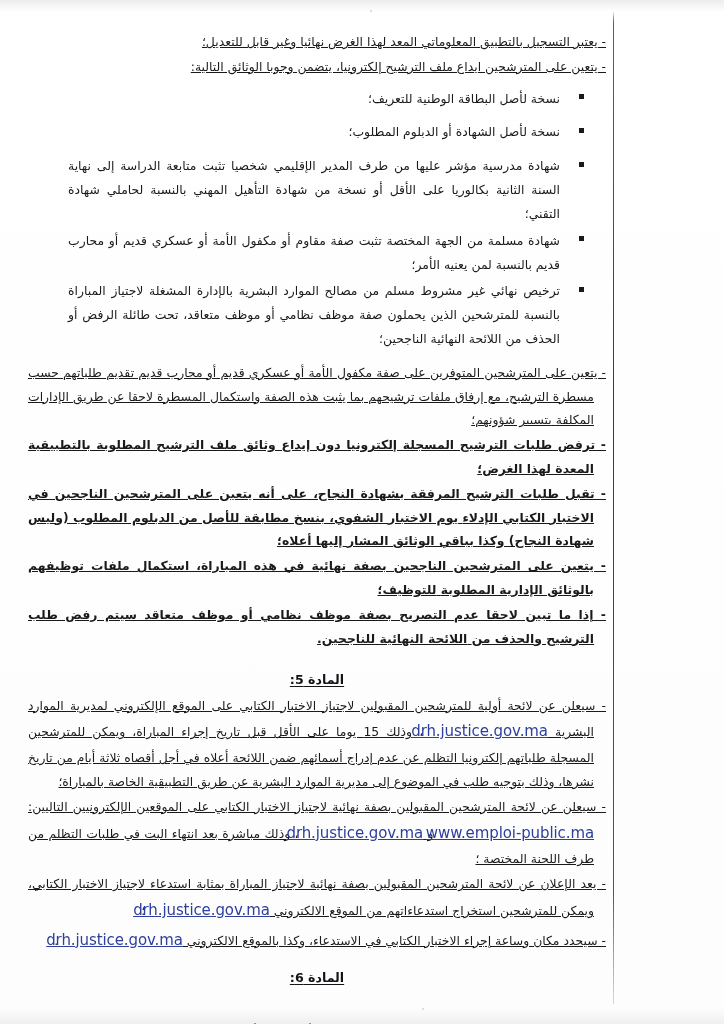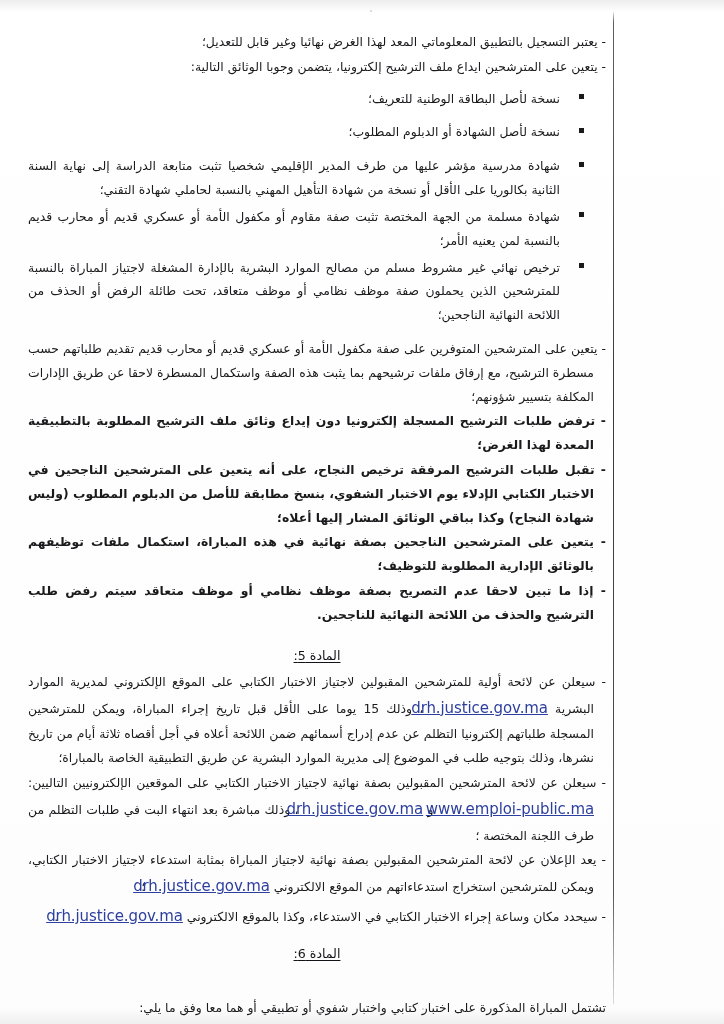--- a/index.html
+++ b/index.html
@@ -57,46 +57,48 @@
     padding: 0;
     color: #1a1a1d;
     letter-spacing: -0.1px;
   }
 
   
   .dash-item {
     padding-right: 12px;
     text-indent: -12px;
     margin-bottom: 1px;
+    text-decoration: underline;
   }
 
   
   .bullet-item {
     padding-right: 46px;
     position: relative;
     margin-bottom: 3px;
+    margin-left: 40px;
   }
   .bullet-item .sq {
     position: absolute;
     right: 22px;
     top: 0.60em;
     width: 5px;
     height: 5px;
     background: #1a1a1d;
     display: inline-block;
   }
 
   .bold {
     font-weight: bold;
   }
 
   .article-heading {
     text-align: center;
     font-size: 12.6px;
-    font-weight: normal;
+    font-weight: bold;
     margin: 0;
     padding: 0;
     color: #141418;
   }
   .article-heading span.u {
     text-decoration: underline;
     text-underline-offset: 2px;
   }
 
   .gap-sm { height: 7px; }
@@ -207,21 +209,21 @@
         <span>- يتعين على المترشحين المتوفرين على صفة مكفول الأمة أو عسكري قديم أو محارب قديم تقديم طلباتهم حسب</span>
         <span>مسطرة الترشيح، مع إرفاق ملفات ترشيحهم بما يثبت هذه الصفة واستكمال المسطرة لاحقا عن طريق الإدارات المكلفة</span>
         <span>بتسيير شؤونهم؛</span>
       </p>
 
       <p class="line dash-item bold">
         <span>- ترفض طلبات الترشيح المسجلة إلكترونيا دون إيداع وثائق ملف الترشيح المطلوبة بالتطبيقية المعدة لهذا الغرض؛</span>
       </p>
 
       <p class="line dash-item bold">
-        <span>- تقبل طلبات الترشيح المرفقة ترخيص النجاح، على أنه يتعين على المترشحين الناجحين في الاختبار الكتابي الإدلاء</span>
+        <span>- تقبل طلبات الترشيح المرفقة بشهادة النجاح، على أنه يتعين على المترشحين الناجحين في الاختبار الكتابي الإدلاء</span>
         <span>يوم الاختبار الشفوي، بنسخ مطابقة للأصل من الدبلوم المطلوب (وليس شهادة النجاح) وكذا بباقي الوثائق المشار</span>
         <span>إليها أعلاه؛</span>
       </p>
 
       <p class="line dash-item bold">
         <span>- يتعين على المترشحين الناجحين بصفة نهائية في هذه المباراة، استكمال ملفات توظيفهم بالوثائق الإدارية المطلوبة</span>
         <span>للتوظيف؛</span>
       </p>
 
       <p class="line dash-item bold">

